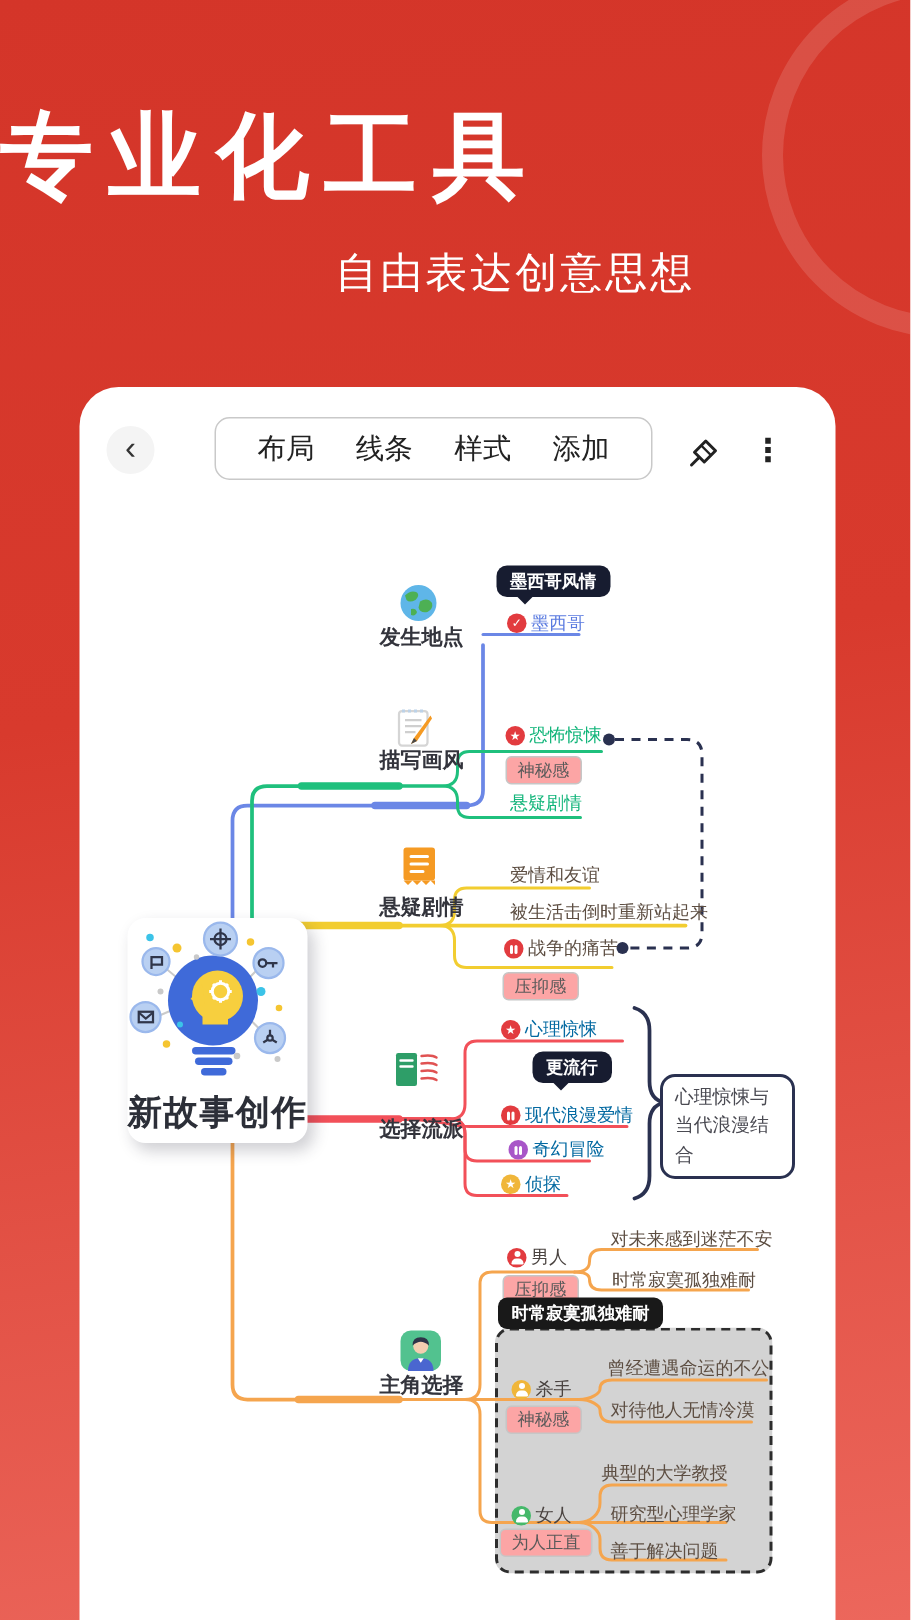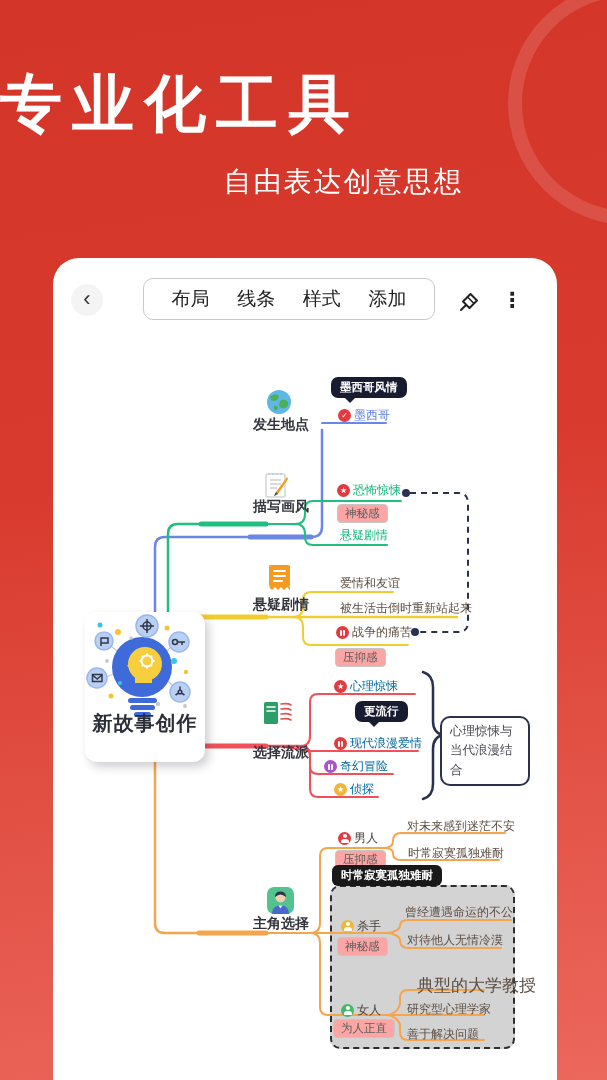--- a/index.html
+++ b/index.html
@@ -45,22 +45,22 @@
   .tip.black{background:#191919;border-radius:6px;}
   .unam-box{position:absolute;left:269px;top:168px;width:157px;height:26px;border:1.5px solid #93a8ec;
     border-radius:8px;box-sizing:border-box;display:flex;align-items:center;justify-content:center;
     color:#5b7be0;font-size:11.5px;background:#fff;white-space:nowrap;}
   .note-box{position:absolute;left:387px;top:458px;width:90px;border:2px solid #2a3150;border-radius:10px;
     padding:4px 8px;box-sizing:border-box;font-size:12.5px;color:#4a4a52;line-height:1.55;background:#fff;}
   .gray-box{position:absolute;left:277px;top:627px;width:185px;height:164px;background:#d3d3d3;
     border:2px dashed #2d2d2d;border-radius:10px;box-sizing:border-box;}
   .center-node{position:absolute;left:32px;top:354px;width:120px;height:150px;background:#fff;border-radius:12px;
     box-shadow:4px 5px 10px rgba(40,40,60,.22);}
-  .center-label{position:absolute;left:0;top:98px;width:120px;text-align:center;
-    font-size:20px;font-weight:800;color:#2c2f38;letter-spacing:1px;}
+  .center-label{position:absolute;left:0;top:114px;width:120px;text-align:center;
+    font-size:23px;font-weight:800;color:#2c2f38;letter-spacing:1px;}
   .node-icon{position:absolute;}
   .wm{position:absolute;left:436px;top:1000px;display:flex;align-items:center;gap:6px;opacity:.62;color:#fff;}
   .wm-name{font-size:25px;font-weight:800;letter-spacing:2px;line-height:1.1;}
   .wm-dom{font-size:9.5px;font-weight:bold;letter-spacing:.5px;}
   svg{display:block}
 </style>
 </head>
 <body>
 
 <div class="page">
@@ -215,21 +215,21 @@
     <div class="tip down" style="left:302px;top:443px">更流行</div>
     <div class="row" style="left:281px;top:477px">
       <span class="badge bg-red">
           <span class="pb">
             <b></b>
             <b></b>
           </span>
         </span>
       <span class="t-red">现代浪漫爱情</span>
     </div>
-    <div class="row" style="left:271px;top:500px">
+    <div class="row" style="left:286px;top:500px">
       <span class="badge bg-purple">
           <span class="pb">
             <b></b>
             <b></b>
           </span>
         </span>
       <span class="t-red">奇幻冒险</span>
     </div>
     <div class="row" style="left:281px;top:523px">
       <span class="badge bg-yellow">
@@ -264,21 +264,21 @@
     <div class="row" style="left:288px;top:660px">
       <span class="badge bg-yellow">
           <span class="pg"></span>
         </span>
       <span class="t-dark">杀手</span>
     </div>
     <div class="abs t-warm" style="left:352px;top:646px;font-size:12px">曾经遭遇命运的不公</div>
     <div class="abs t-warm" style="left:354px;top:674px;font-size:12px">对待他人无情冷漠</div>
     <div class="mini-box" style="left:284px;top:679px">神秘感</div>
 
-    <div class="abs t-warm" style="left:364px;top:716px;font-size:17px">典型的大学教授</div>
+    <div class="abs t-warm" style="left:348px;top:716px;font-size:12px">典型的大学教授</div>
     <div class="row" style="left:288px;top:744px">
       <span class="badge bg-green">
           <span class="pg"></span>
         </span>
       <span class="t-dark">女人</span>
     </div>
     <div class="abs t-warm" style="left:354px;top:743px;font-size:12px">研究型心理学家</div>
     <div class="mini-box" style="left:280px;top:761px">为人正直</div>
     <div class="abs t-warm" style="left:354px;top:768px;font-size:12px">善于解决问题</div>
 

